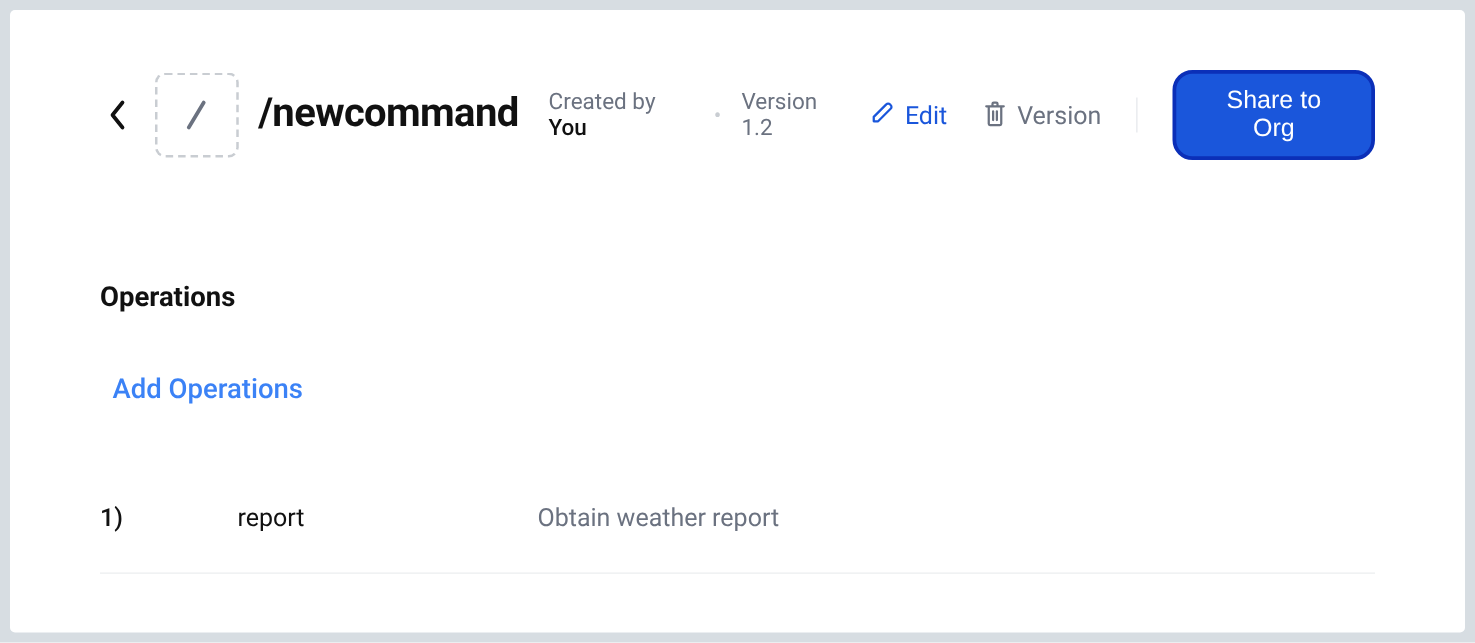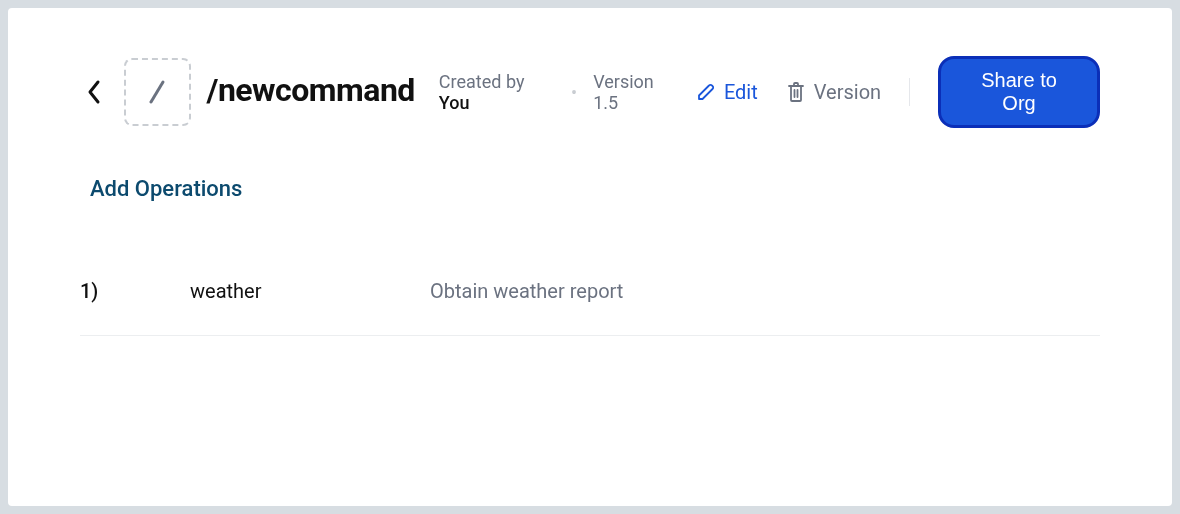--- a/index.html
+++ b/index.html
@@ -73,21 +73,21 @@
       color: #c9cdd2;
     }
     .actions {
       margin-left: auto;
       display: flex;
       align-items: center;
       gap: 28px;
     }
     .action-link {
       display: flex;
-      align-items: center;
+      align-items: flex-start;
       gap: 8px;
       font-size: 20px;
       cursor: pointer;
     }
     .action-edit {
       color: #1a56db;
     }
     .action-delete {
       color: #6b7280;
     }
@@ -108,21 +108,21 @@
     }
     .section-title {
       margin-top: 98px;
       font-size: 22px;
       font-weight: 700;
       color: #111;
     }
     .add-operations {
       margin-top: 48px;
       margin-left: 10px;
-      color: #0c4a6e;
+      color: #3b82f6;
       font-size: 22px;
       font-weight: 500;
       cursor: pointer;
       display: inline-block;
     }
     .op-row {
       margin-top: 78px;
       display: flex;
       align-items: center;
       font-size: 20px;
@@ -161,21 +161,21 @@
       </svg>
     </div>
 
     <div class="title-block">
       <div class="page-title">/newcommand</div>
       <div class="subtitle-row">
         <span>
           <span>Created by </span><span class="author">You</span>
         </span>
         <span class="subtitle-sep">•</span>
-        <span>Version 1.5</span>
+        <span>Version 1.2</span>
       </div>
     </div>
 
     <div class="actions">
 
       <div class="action-link action-edit">
         <svg width="20" height="20" viewBox="0 0 20 20" fill="none">
           <path d="M3 17 L3 13.5 L13 3.5 a2 2 0 0 1 3 0 l0.5 0.5 a2 2 0 0 1 0 3 L6.5 17 Z" stroke="#1a56db" stroke-width="1.8" stroke-linejoin="round"></path>
         </svg>
         <span>Edit</span>
@@ -188,22 +188,23 @@
         <span>Version</span>
       </div>
 
       <div class="action-sep"></div>
 
       <button class="share-btn">Share to Org</button>
     </div>
 
   </div>
 
+  <div class="section-title">Operations</div>
 
   <div class="add-operations">Add Operations</div>
 
   <div class="op-row">
     <div class="op-index">1)</div>
-    <div class="op-name">weather</div>
+    <div class="op-name">report</div>
     <div class="op-desc">Obtain weather report</div>
   </div>
 
 </div>
 
 </body></html>

